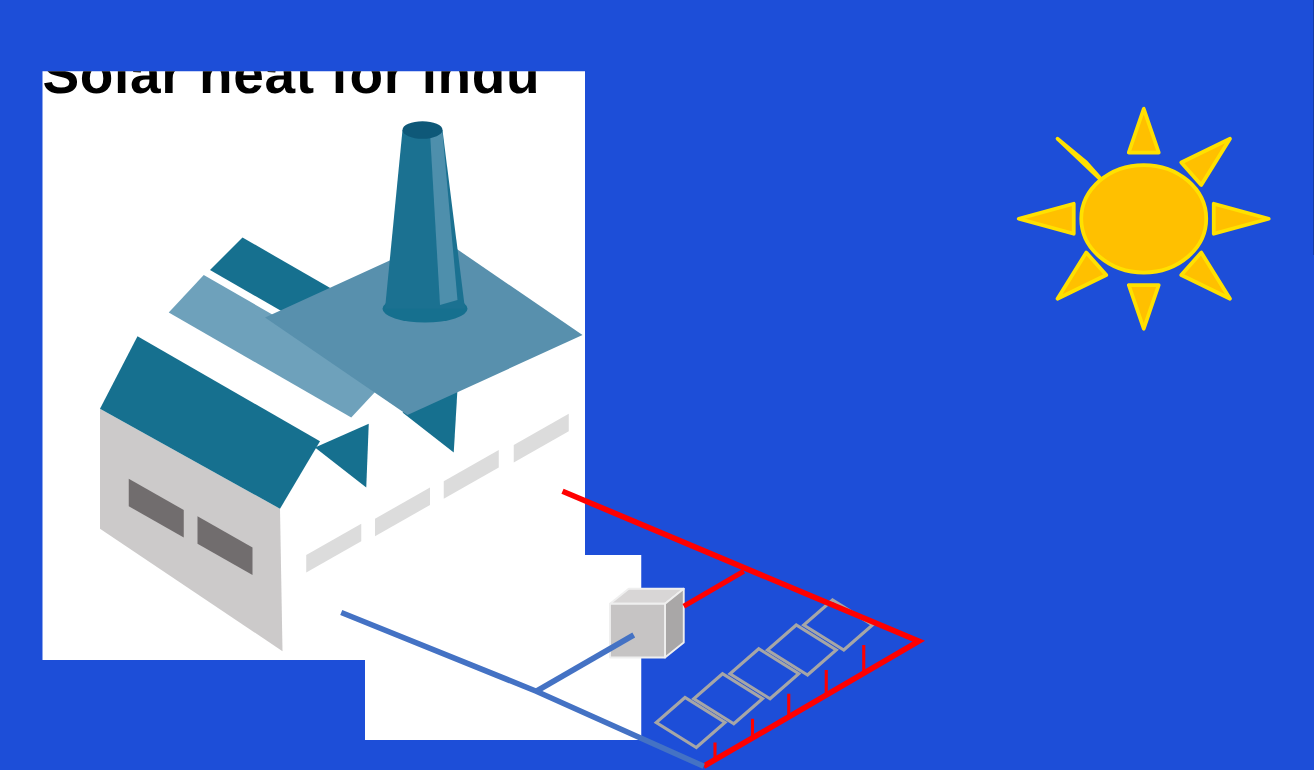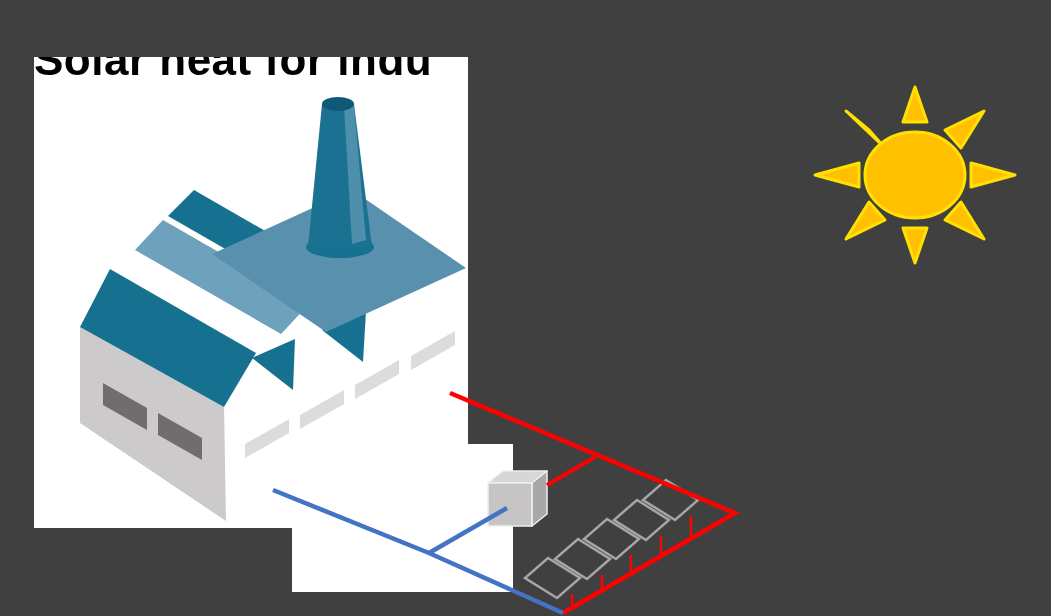--- a/index.html
+++ b/index.html
@@ -1,17 +1,17 @@
 <!DOCTYPE html>
 <html><head>
 <meta charset="utf-8">
 <style>
   html,body{margin:0;padding:0;background:#000;}
   body{width:1051px;height:616px;overflow:hidden;font-family:"Liberation Sans", sans-serif;}
-  #stage{position:relative;width:1051px;height:616px;background:#404040;}
+  #stage{position:relative;width:1051px;height:616px;background:#1d4ed8;}
   .white-area{position:absolute;background:#fff;}
   #slide-main{left:34px;top:57px;width:434px;height:471px;overflow:hidden;}
   #slide-ext-bottom{left:292px;top:528px;width:221px;height:64px;}
   #slide-ext-right{left:468px;top:444px;width:45px;height:84px;}
   #slide-title{
     position:absolute;left:0;top:-19px;margin:0;
     font-size:44px;font-weight:bold;line-height:1;letter-spacing:.5px;
     color:#000;white-space:nowrap;
   }
   #diagram-svg{position:absolute;left:0;top:0;}

